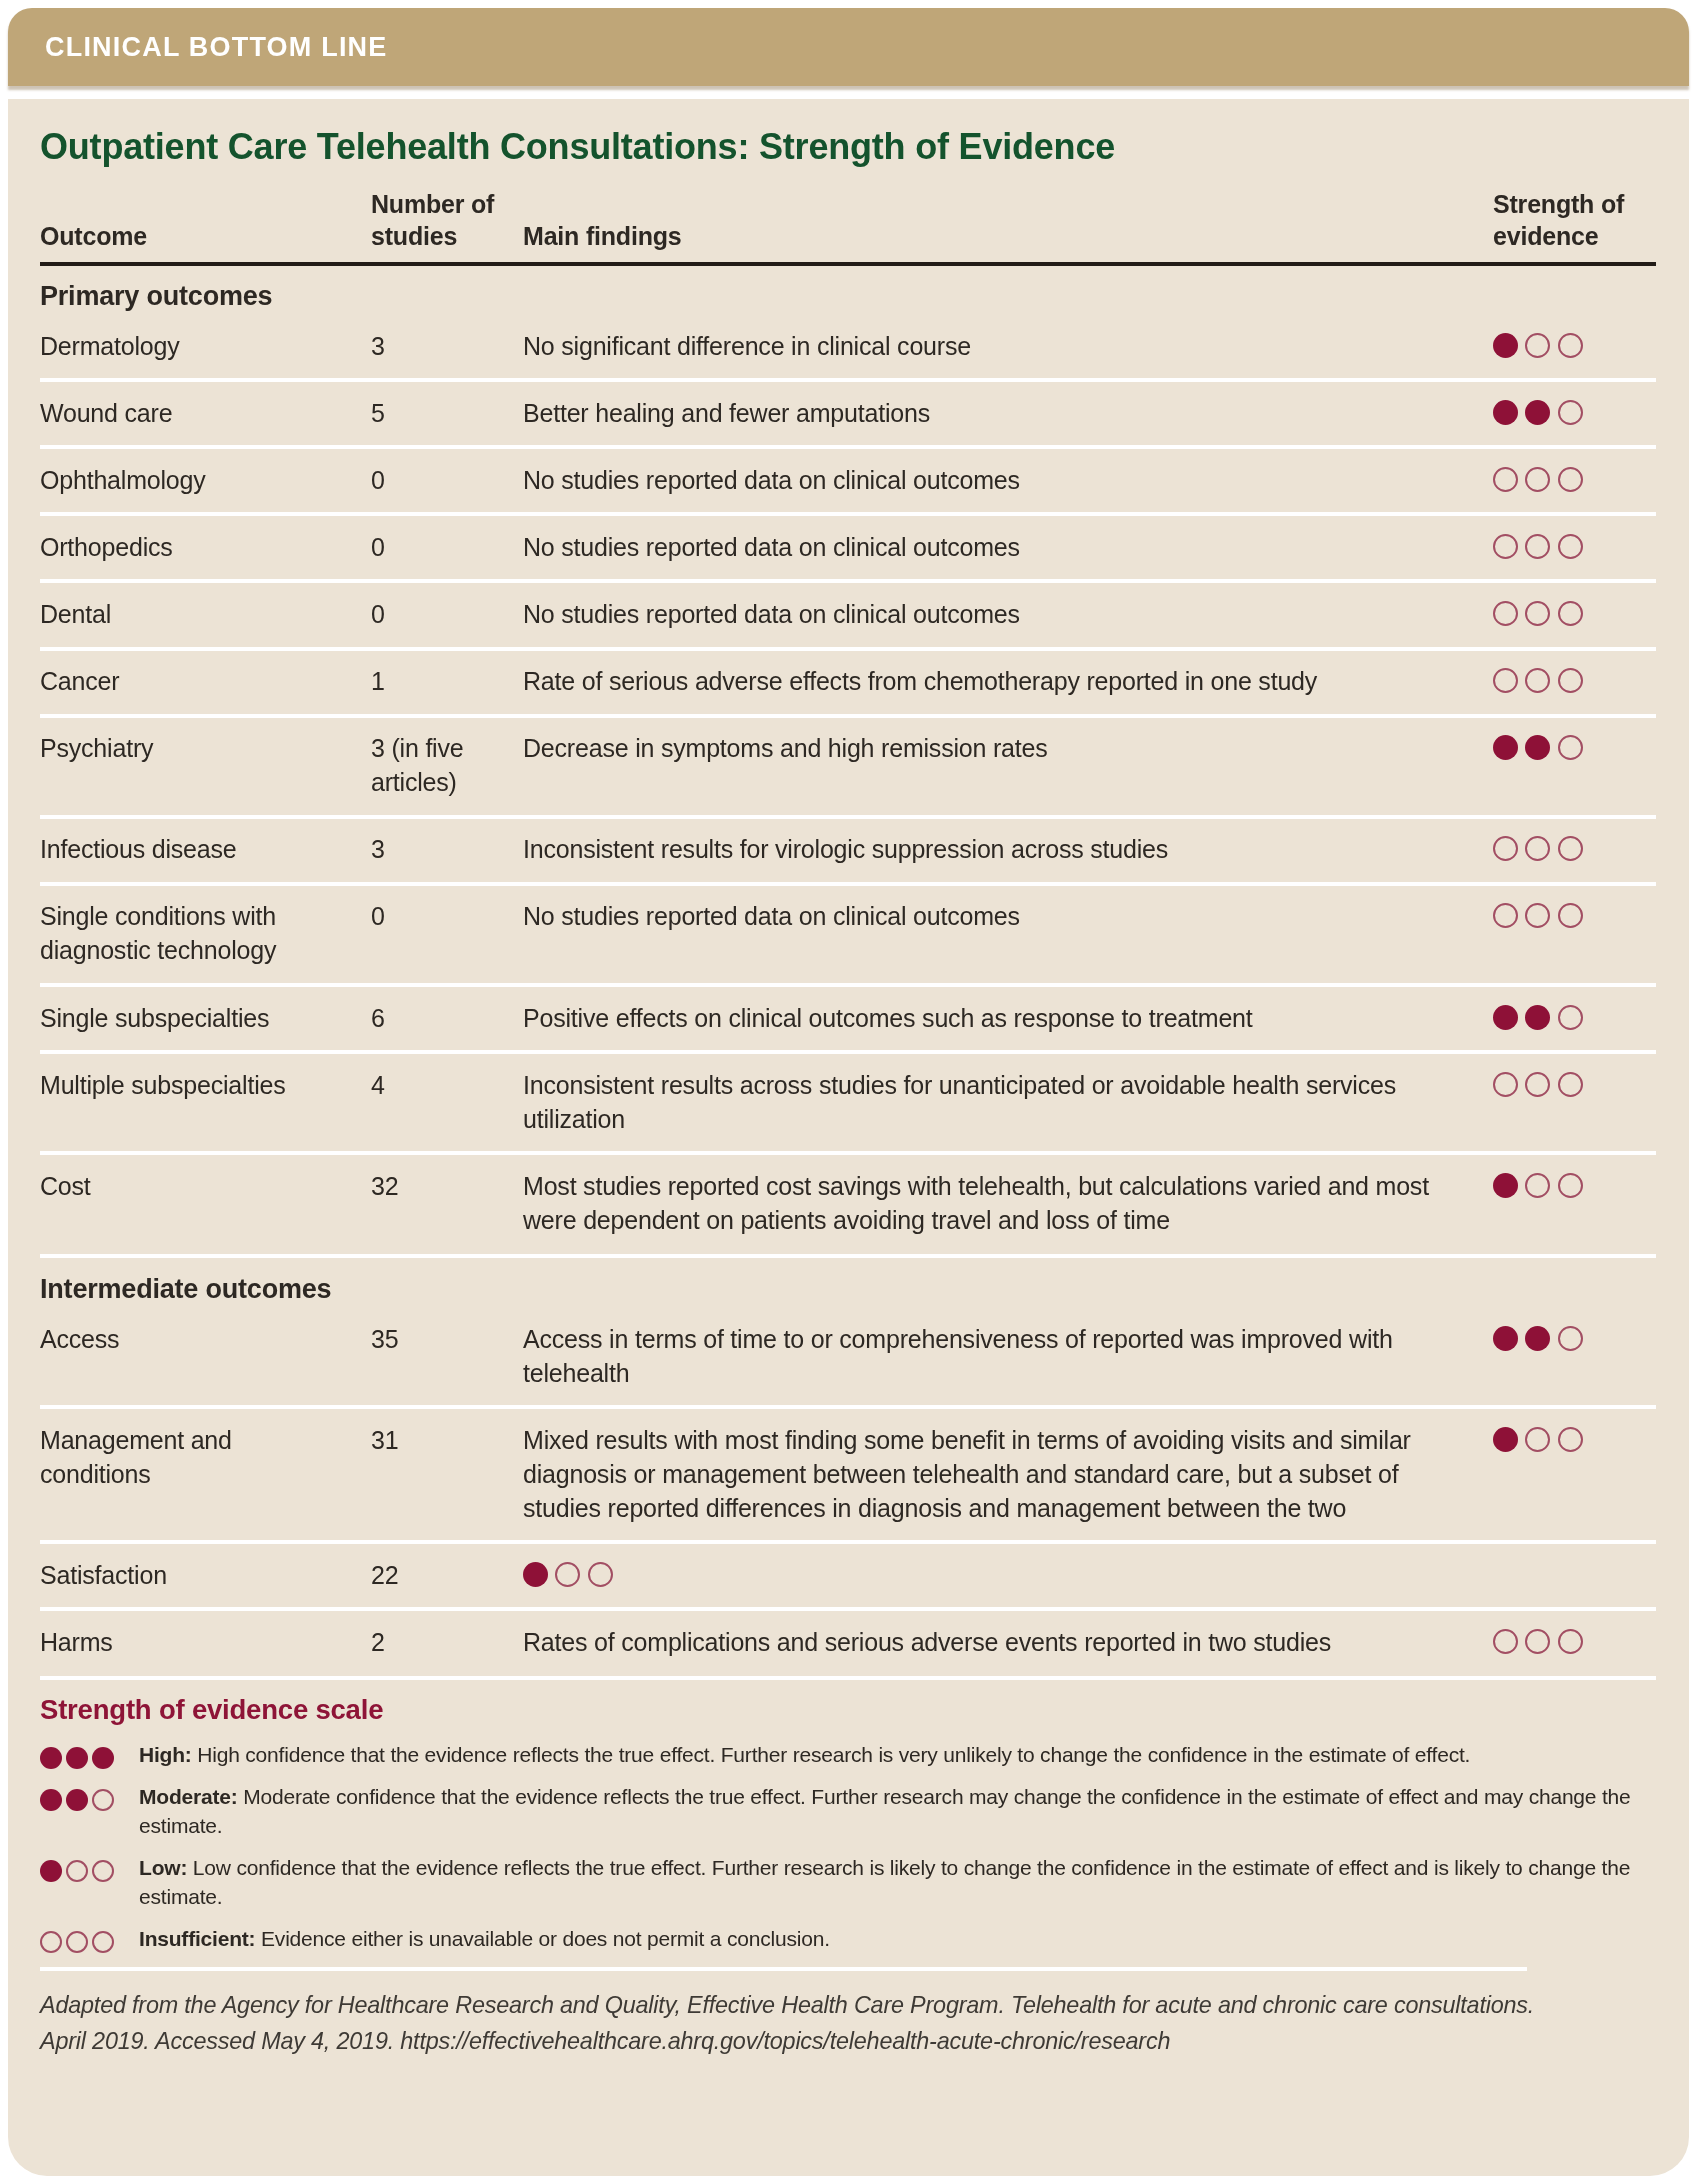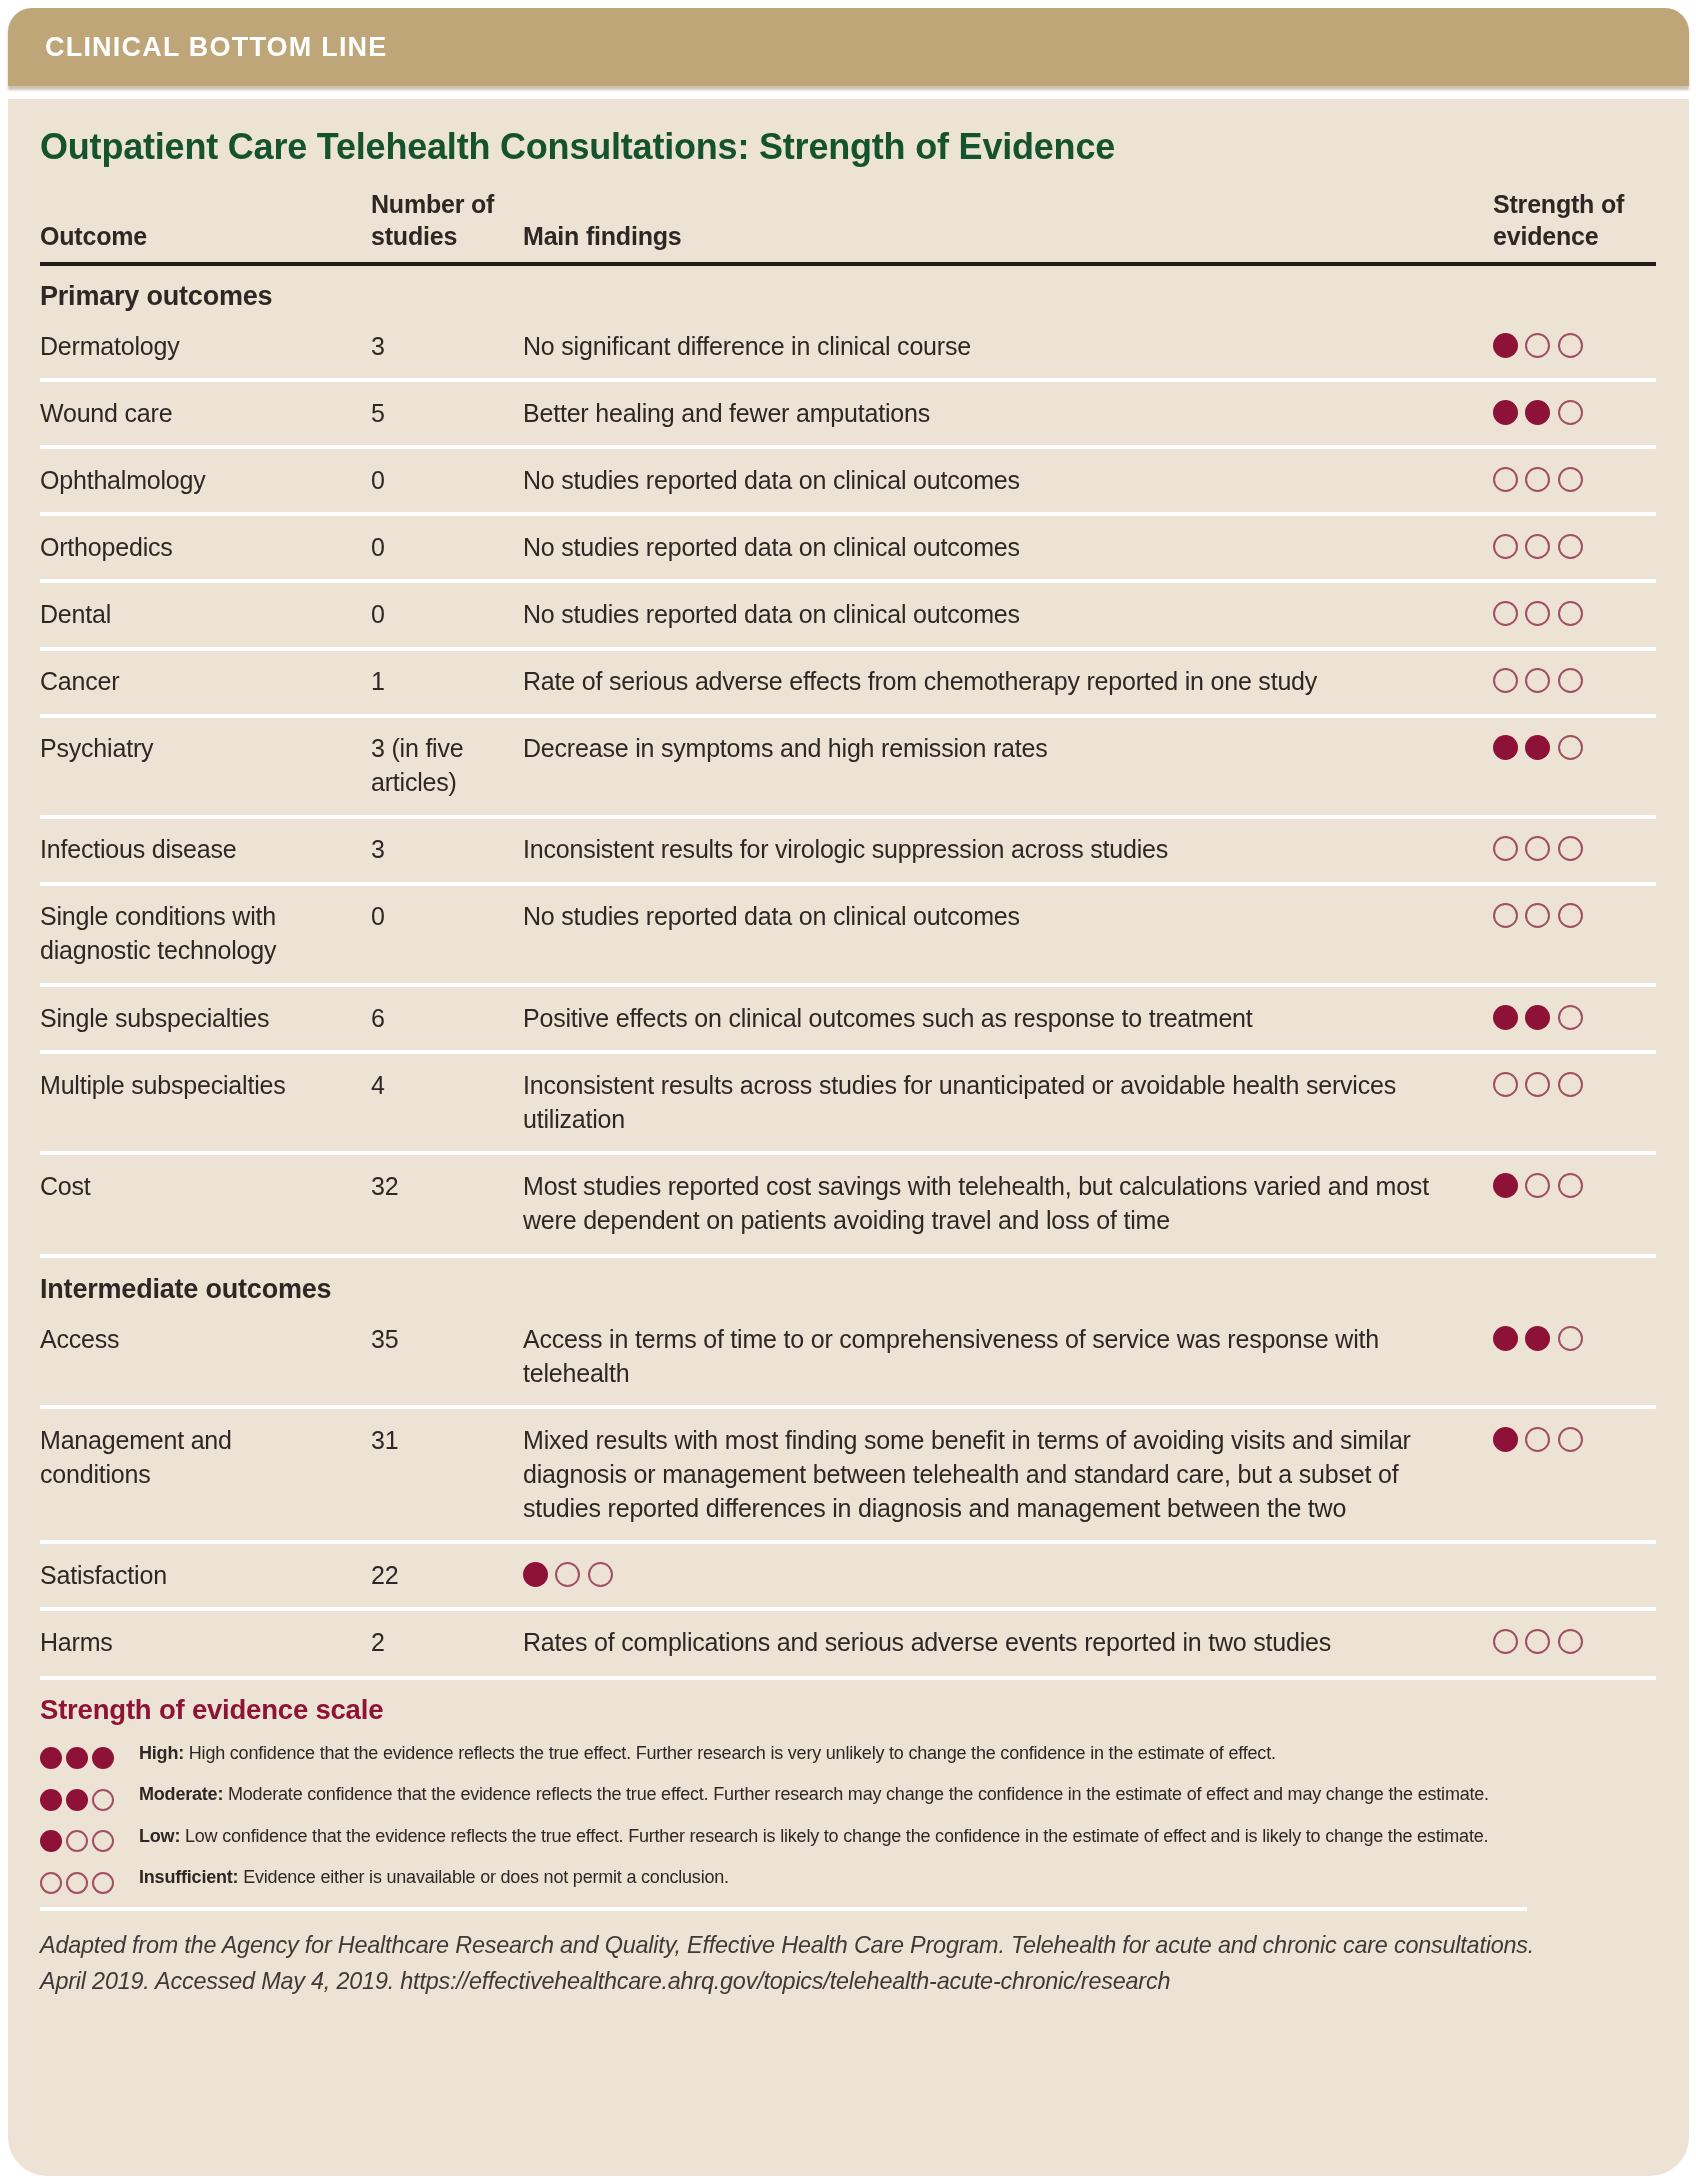--- a/index.html
+++ b/index.html
@@ -40,21 +40,21 @@
   .dots { display:flex; gap:7.3px; padding-top:4px; }
   .dot { width:25px; height:25px; border-radius:50%; flex:none; }
   .dot.f { background:#8e1137; }
   .dot.o { border:2.4px solid #a24e63; }
 
   .legend { width:1616px; border-top:4.8px solid #ffffff; margin-top:1.6px; padding-top:14.5px; }
   .legend-title { color:#8e1437; font-size:27.5px; font-weight:bold; margin-bottom:14.5px; }
   .scale-entry { display:flex; margin-bottom:13px; }
   .scale-dots { width:99px; flex:none; display:flex; gap:4px; padding-top:6.5px; }
   .scale-dots .dot { width:22px; height:22px; }
-  .scale-text { font-size:18px; line-height:1.38; flex:1; }
+  .scale-text { font-size:21px; line-height:1.38; flex:1; }
   .scale-text b { font-weight:bold; }
 
   .footer-rule { width:1487px; border-top:4.8px solid #ffffff; margin-top:4.8px; }
   .footnote { font-style:italic; font-size:23.4px; line-height:1.55; color:#3e3a35;
     margin-top:16px; width:1559px; }
 </style>
 </head>
 <body>
 
 <div class="banner">
@@ -214,21 +214,21 @@
             <span class="dot f"></span>
             <span class="dot o"></span>
             <span class="dot o"></span>
           </div>
         </div>
       </div>
       <div class="section-label sep">Intermediate outcomes</div>
       <div class="grid-row row">
         <div class="cell">Access</div>
         <div class="cell">35</div>
-        <div class="cell findings-cell">Access in terms of time to or comprehensiveness of service was response with telehealth</div>
+        <div class="cell findings-cell">Access in terms of time to or comprehensiveness of reported was improved with telehealth</div>
         <div class="cell">
           <div class="dots">
             <span class="dot f"></span>
             <span class="dot f"></span>
             <span class="dot o"></span>
           </div>
         </div>
       </div>
       <div class="grid-row row sep">
         <div class="cell">Management and conditions</div>

